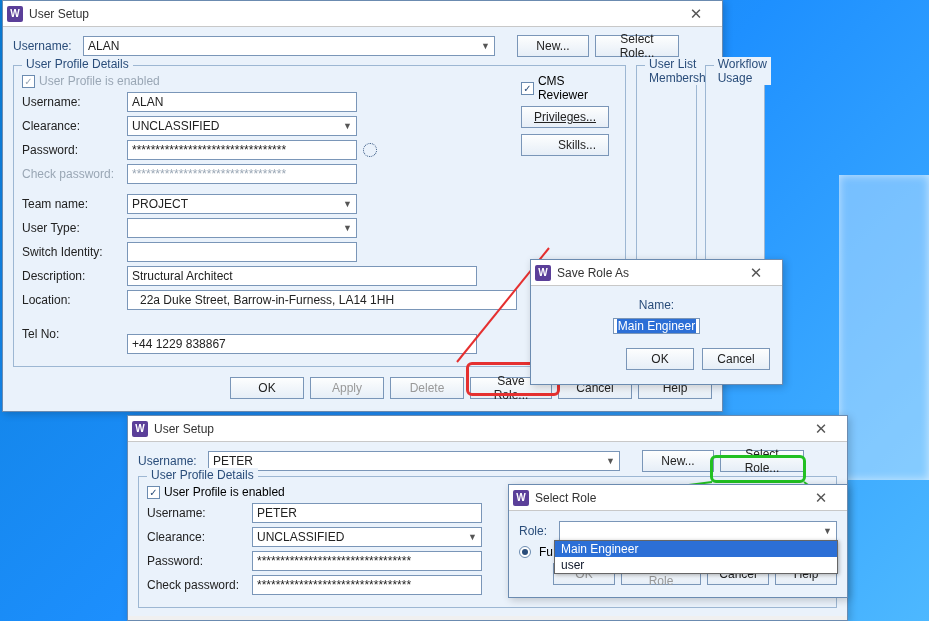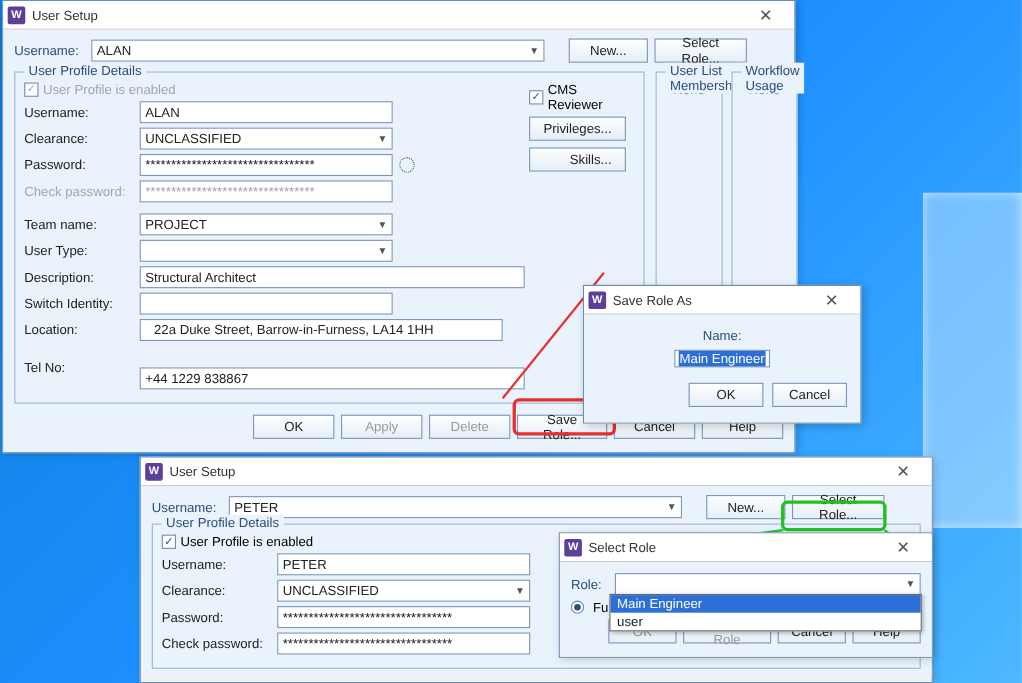--- a/index.html
+++ b/index.html
@@ -96,43 +96,43 @@
                 </div>
               </div>
             <div class="field-row">
                 <span class="flabel">User Type:</span>
               <div class="combo-static" style="width:230px;">
                   <span></span>
                   <span class="arrow">▼</span>
                 </div>
               </div>
             <div class="field-row">
+                <span class="flabel">Switch Identity:</span>
+                <input class="text" style="width: 230px;" value="">
+              </div>
+            <div class="field-row">
                 <span class="flabel">Description:</span>
                 <input class="text" style="width: 350px;" value="Structural Architect">
               </div>
             <div class="field-row">
-                <span class="flabel">Switch Identity:</span>
-                <input class="text" style="width: 230px;" value="">
-              </div>
-            <div class="field-row">
                 <span class="flabel">Location:</span>
-                <input class="text" style="width: 330px; padding-left: 12px;" value="22a Duke Street, Barrow-in-Furness, LA14 1HH">
+                <input class="text" style="width: 390px; padding-left: 12px;" value="22a Duke Street, Barrow-in-Furness, LA14 1HH">
               </div>
             <div class="field-row">
                 <span class="flabel">Tel No:</span>
                 <input class="text" style="width: 350px; margin-top: 20px;" value="+44 1229 838867">
               </div>
           </div>
 
           <div style="width:100px; padding-left:4px;">
             <div class="field-row" style="justify-content:flex-end;">
                 <span class="checkbox">✓</span>
                 <span>CMS Reviewer</span>
               </div>
-            <button class="btn" style="width:88px;margin-bottom:6px;">Privileges...</button>
+            <button class="btn" style="width:88px;margin-bottom:6px;text-decoration:underline;">Privileges...</button>
             <button class="btn" style="width:88px;padding-left:32px;">Skills...</button>
           </div>
         </div>
       </div>
 
       <div style="width:192px; display:flex; flex-direction:row; gap:8px;">
         <div class="groupbox" style="flex:1;">
           <span class="legend">User List Membership</span>
           <div style="color:#2a4d7a;height:120px;">&lt;None&gt;</div>
         </div>

